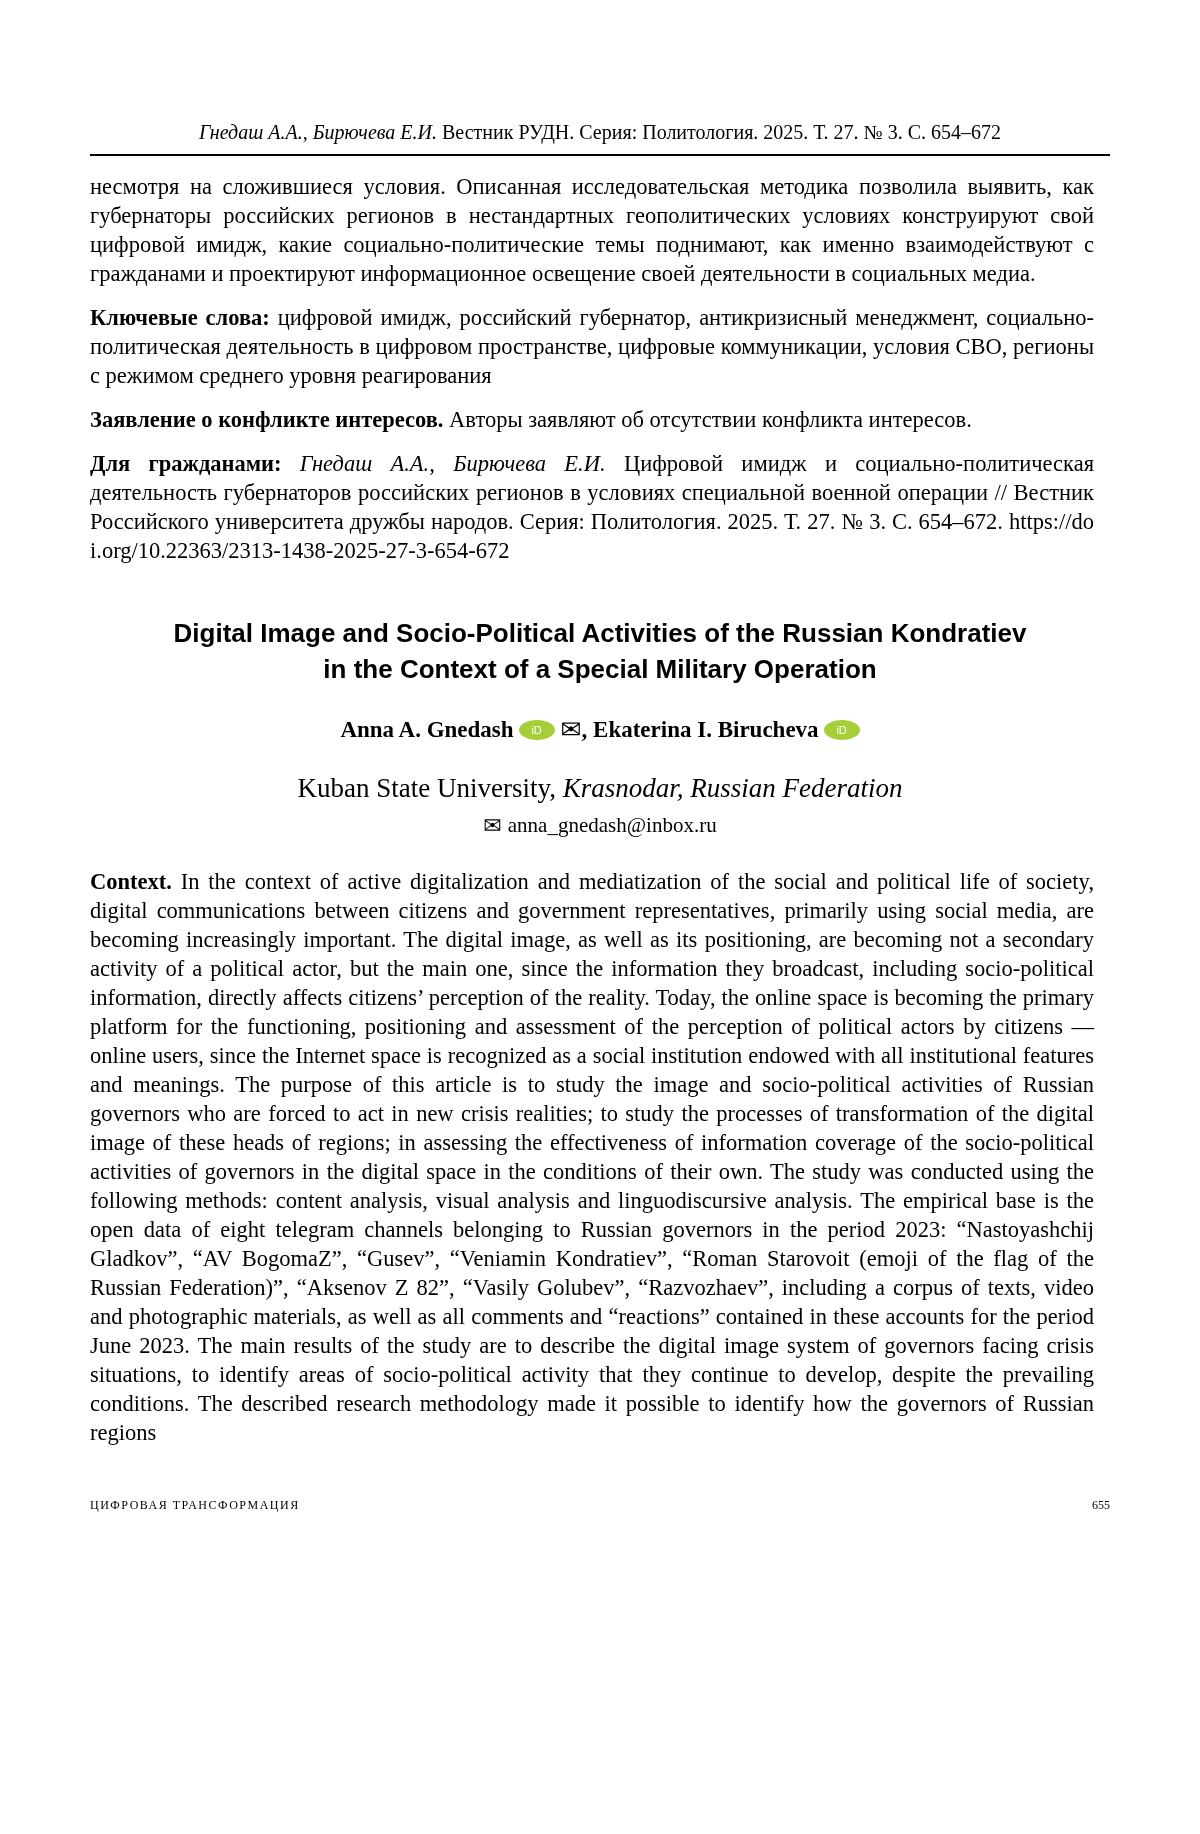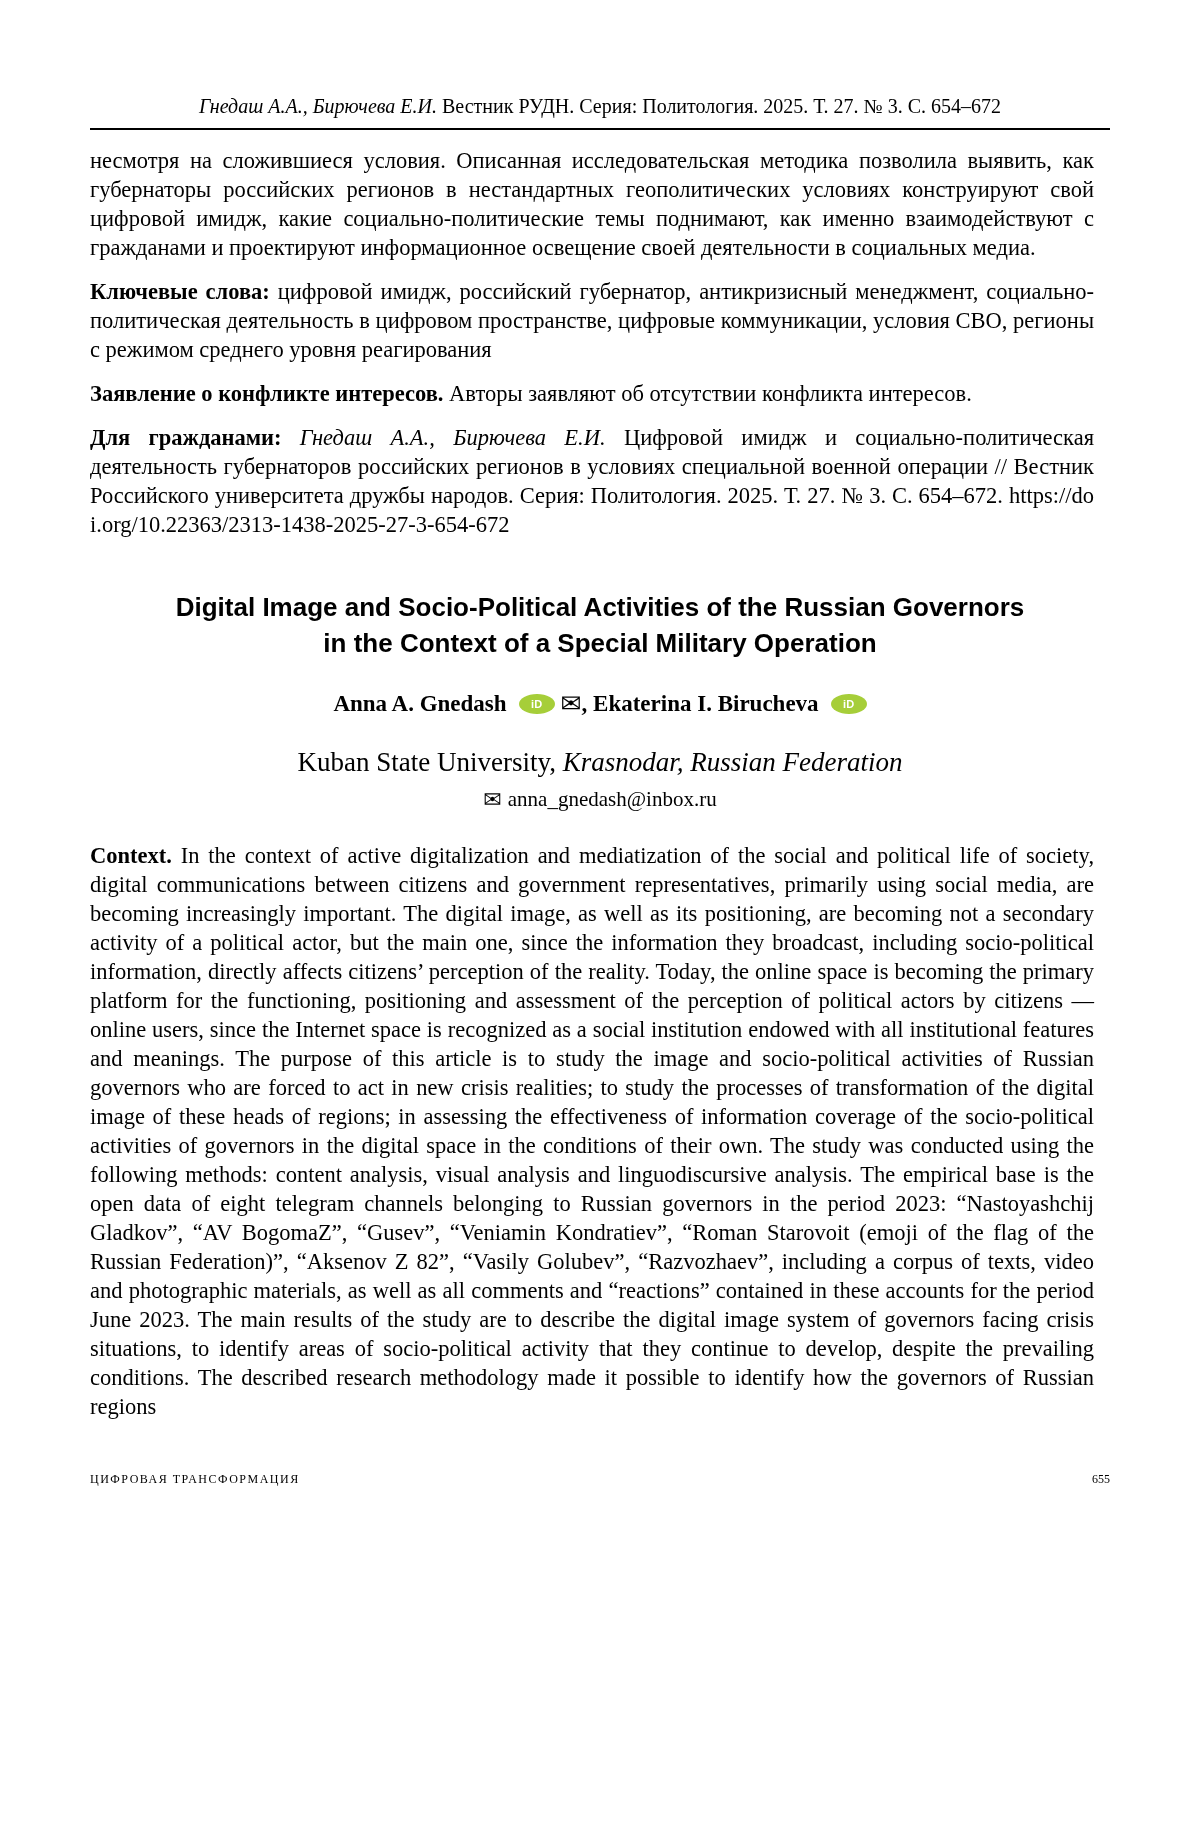--- a/index.html
+++ b/index.html
@@ -9,21 +9,21 @@
   }
   .page {
     position: relative;
     width: 1200px;
     height: 1834px;
     margin: 0 auto;
     background: #ffffff;
     color: #000000;
     font-family: "Liberation Serif", serif;
     box-sizing: border-box;
-    padding: 94px 90px 0 90px;
+    padding: 120px 90px 0 90px;
     overflow: hidden;
   }
   
   .running-head {
     text-align: center;
     font-size: 20px;
     line-height: 25px;
     padding-bottom: 9px;
     border-bottom: 2px solid #000000;
   }
@@ -62,25 +62,25 @@
   }
   .orcid-icon {
     display: inline-block;
     width: 36px;
     height: 20px;
     border-radius: 50%;
     background: #A6CE39;
     color: #ffffff;
     font-family: "Liberation Sans", sans-serif;
     font-size: 11px;
-    font-weight: bold;
+    font-weight: normal;
     line-height: 20px;
     text-align: center;
     vertical-align: 3px;
-    margin-left: 12px;
+    margin-left: 5px;
     cursor: pointer;
   }
   .envelope-icon {
     font-weight: normal;
     font-size: 25px;
     vertical-align: -1px;
     margin-left: 6px;
     cursor: pointer;
   }
   .affiliation {
@@ -135,21 +135,21 @@
     <span>Авторы заявляют об отсутствии конфликта интересов.</span>
   </p>
 
   <p class="body-para">
     <b>Для гражданами:</b>
     <span class="cit-authors">Гнедаш А.А., Бирючева Е.И.</span>
     <span>Цифровой имидж и социально-политическая деятельность губернаторов российских регионов в условиях специальной военной операции // Вестник Российского университета дружбы народов. Серия: Политология. 2025. Т. 27. № 3. С. 654–672.</span>
     <a class="doi-link">https://doi.org/10.22363/2313-1438-2025-27-3-654-672</a>
   </p>
 
-  <h1 class="article-title">Digital Image and Socio-Political Activities of the Russian Governors in the Context of a Special Military Operation</h1>
+  <h1 class="article-title">Digital Image and Socio-Political Activities of the Russian Kondratiev in the Context of a Special Military Operation</h1>
 
   <div class="authors-line"><span>Anna A. Gnedash</span><span class="orcid-icon" style="background-color: rgb(166, 206, 57);">iD</span><span class="envelope-icon">✉</span><span>, </span><span>Ekaterina I. Birucheva</span><span class="orcid-icon" style="background-color: rgb(166, 206, 57);">iD</span></div>
 
   <div class="affiliation">
     <span>Kuban State University,</span>
     <span class="aff-location">Krasnodar, Russian Federation</span>
   </div>
 
   <div class="email-line"><span class="envelope-small">✉</span><span>anna_gnedash@inbox.ru</span></div>
 

